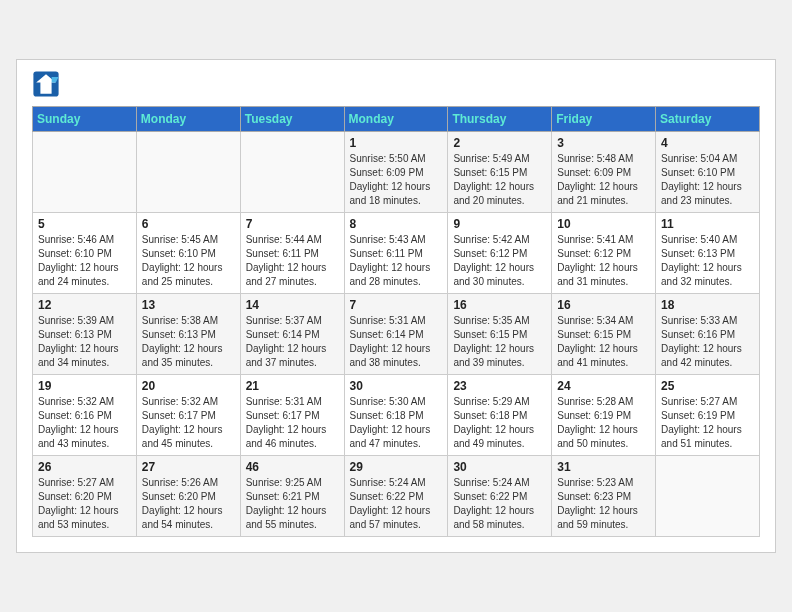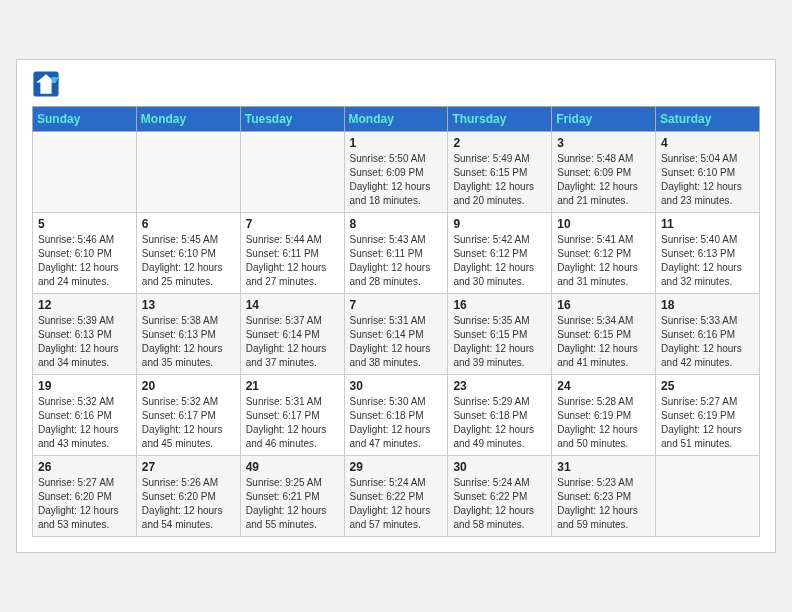--- a/index.html
+++ b/index.html
@@ -322,21 +322,21 @@
 and 53 minutes.</div>
           </td>
           <td>
             <div class="day-num">27</div>
             <div class="day-info">Sunrise: 5:26 AM
 Sunset: 6:20 PM
 Daylight: 12 hours
 and 54 minutes.</div>
           </td>
           <td>
-            <div class="day-num">49</div>
+            <div class="day-num">46</div>
             <div class="day-info">Sunrise: 9:25 AM
 Sunset: 6:21 PM
 Daylight: 12 hours
 and 55 minutes.</div>
           </td>
           <td>
             <div class="day-num">29</div>
             <div class="day-info">Sunrise: 5:24 AM
 Sunset: 6:22 PM
 Daylight: 12 hours

